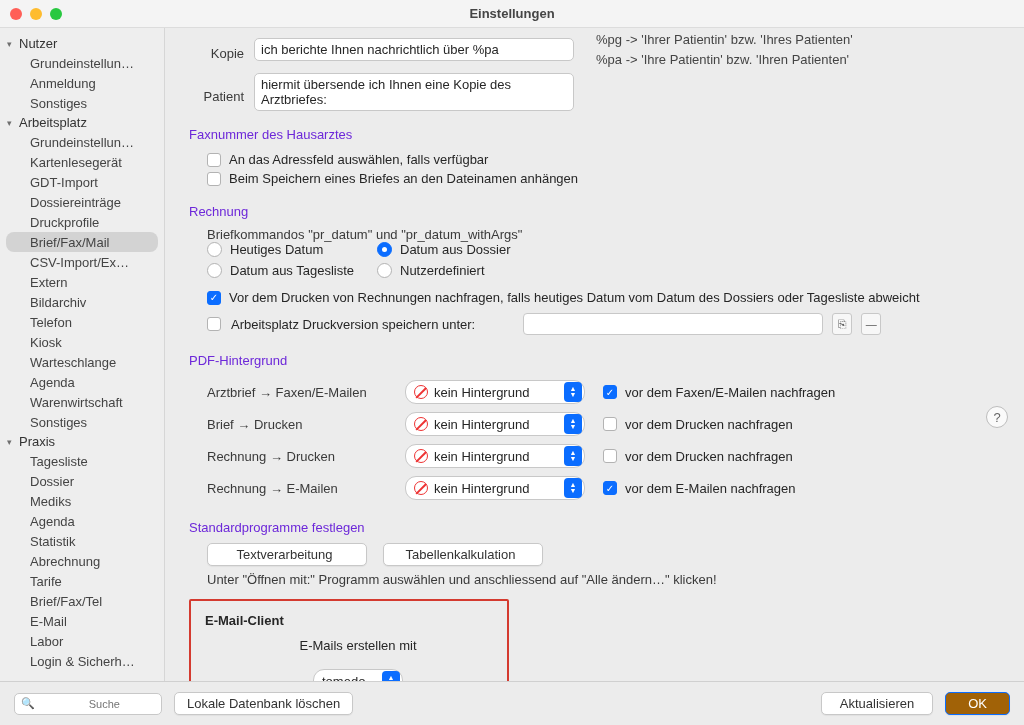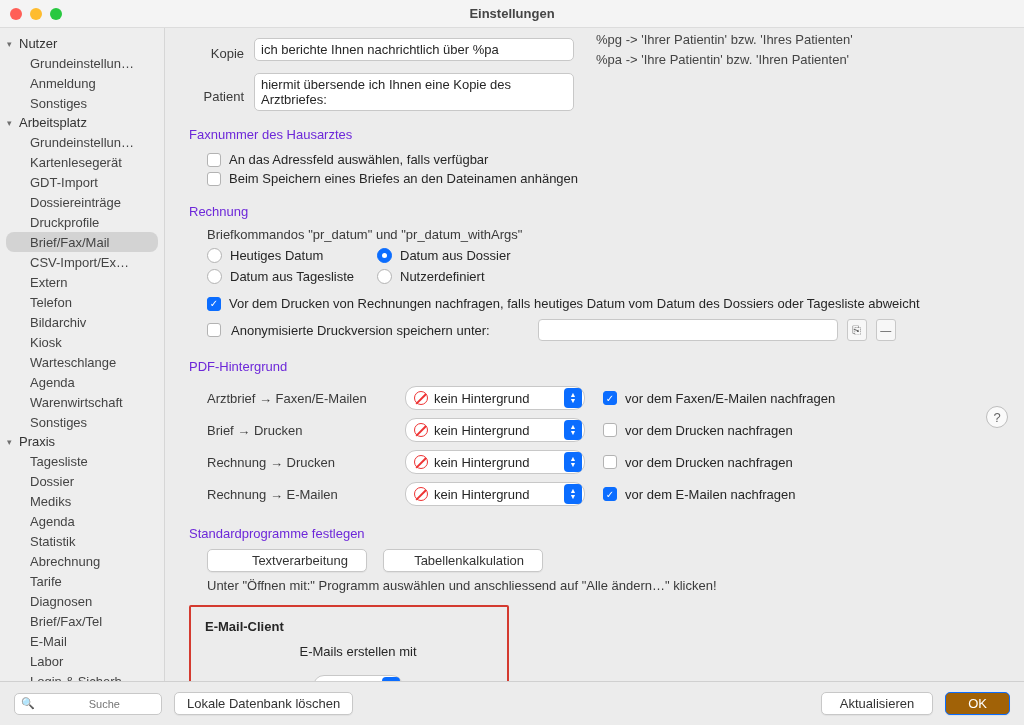--- a/index.html
+++ b/index.html
@@ -98,21 +98,21 @@
   font-size:10px; color:#fff;
 }
 .cb.checked { background:#0b6dff; border-color:#0b6dff; }
 .radio-row { display:flex; align-items:center; gap:8px; }
 .radio {
   width: 15px; height: 15px; border:1px solid #b3b3b3; border-radius:50%;
   background:#fff; display:inline-flex; align-items:center; justify-content:center;
 }
 .radio.selected { border-color:#0b6dff; background:#0b6dff; }
 .radio.selected::after { content:""; width:5px; height:5px; border-radius:50%; background:#fff; }
-.radio-grid { display:grid; grid-template-columns: 170px 200px; row-gap:6px; padding-left: 18px; margin-top:6px; }
+.radio-grid { display:grid; grid-template-columns: 170px 200px; row-gap:6px; padding-left: 18px; margin-top:0; }
 .btn-small {
   width: 20px; height: 22px; border:1px solid #c8c8c8; border-radius: 3px;
   background: #f7f7f7; display:inline-flex; align-items:center; justify-content:center;
   font-size:11px; color:#555; margin-left:-1px;
 }
 .pdf-row {
   display:grid;
   grid-template-columns: 180px 180px 250px;
   align-items:center;
   gap: 18px;
@@ -145,21 +145,21 @@
   display:flex; align-items:center; justify-content:center;
   color:#666; font-size:13px; background:#fafafa;
 }
 .btn {
   background:#fff; border:1px solid #c8c8c8; border-radius:5px;
   padding: 3px 18px; font-size:13px; color:#333;
   box-shadow: 0 1px 1px rgba(0,0,0,0.05);
 }
 .btn.primary { background:#a16207; color:#fff; border-color:#0b6dff; }
 .btn-row { display:flex; gap:16px; padding-left:18px; margin: 6px 0; }
-.btn-row .btn { width: 160px; text-align:right;padding-left:13px; }
+.btn-row .btn { width: 160px; text-align:center;padding-left:13px; }
 .highlight-box {
   border: 2.5px solid #d43a2f;
   border-radius: 2px;
   padding: 12px 14px 14px;
   margin-top: 12px;
   width: 320px;
 }
 .footer {
   position: absolute;
   bottom: 0; left: 0; right: 0;
@@ -216,39 +216,38 @@
           <span>Arbeitsplatz</span>
         </div>
         <div class="tree-item">Grundeinstellun…</div>
         <div class="tree-item">Kartenlesegerät</div>
         <div class="tree-item">GDT-Import</div>
         <div class="tree-item">Dossiereinträge</div>
         <div class="tree-item">Druckprofile</div>
         <div class="tree-item selected">Brief/Fax/Mail</div>
         <div class="tree-item">CSV-Import/Ex…</div>
         <div class="tree-item">Extern</div>
+        <div class="tree-item">Bildarchiv</div>
         <div class="tree-item">Telefon</div>
-        <div class="tree-item">Bildarchiv</div>
         <div class="tree-item">Kiosk</div>
         <div class="tree-item">Warteschlange</div>
         <div class="tree-item">Agenda</div>
         <div class="tree-item">Warenwirtschaft</div>
         <div class="tree-item">Sonstiges</div>
         <div class="tree-header">
           <span class="tree-chevron">▾</span>
           <span>Praxis</span>
         </div>
         <div class="tree-item">Tagesliste</div>
         <div class="tree-item">Dossier</div>
         <div class="tree-item">Mediks</div>
         <div class="tree-item">Agenda</div>
         <div class="tree-item">Statistik</div>
         <div class="tree-item">Abrechnung</div>
         <div class="tree-item">Tarife</div>
-        <div class="tree-item">Diagnosen</div>
         <div class="tree-item">Brief/Fax/Tel</div>
         <div class="tree-item">E-Mail</div>
         <div class="tree-item">Labor</div>
         <div class="tree-item">Login &amp; Sicherh…</div>
       </div>
   </div>
 
   <div class="content" style="position:relative">
 
     <div class="row" style="margin-top:2px;">
@@ -293,21 +292,21 @@
           <span class="radio"></span>
           <span>Nutzerdefiniert</span>
         </div>
     </div>
     <div class="checkbox-row" style="margin-top:10px;">
       <span class="cb checked">✓</span>
       <span>Vor dem Drucken von Rechnungen nachfragen, falls heutiges Datum vom Datum des Dossiers oder Tagesliste abweicht</span>
     </div>
     <div class="anon-row">
       <span class="cb"></span>
-      <span>Anonymisierte Druckversion speichern unter:</span>
+      <span>Arbeitsplatz Druckversion speichern unter:</span>
       <div style="width:28px;"></div>
       <div class="path-input"></div>
       <div class="btn-small">⎘</div>
       <div class="btn-small">—</div>
     </div>
 
     <div class="section-title">PDF-Hintergrund</div>
     <div id="pdf-rows">
         <div class="pdf-row">
           <div class="pdf-label">Arztbrief → Faxen/E-Mailen</div>

